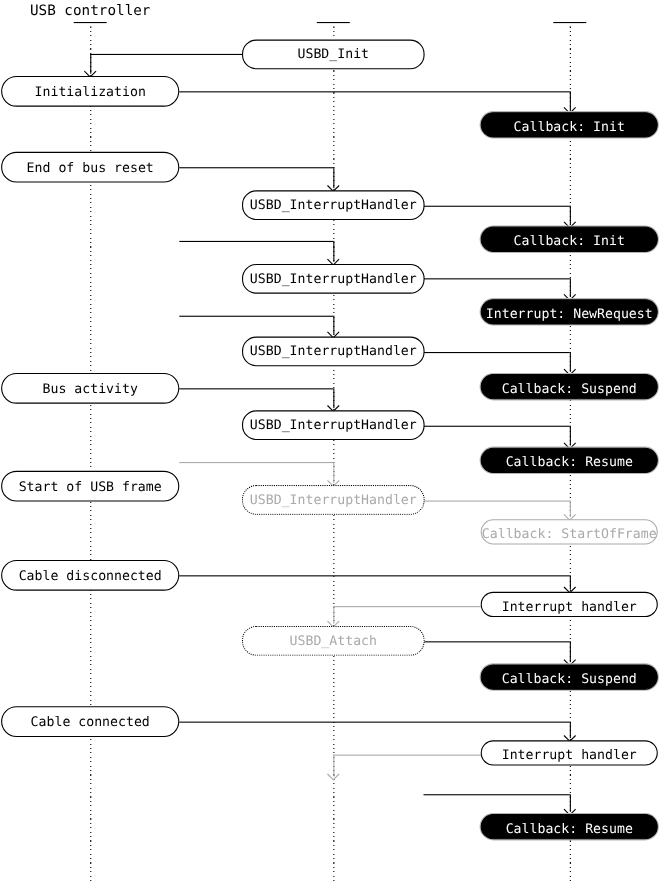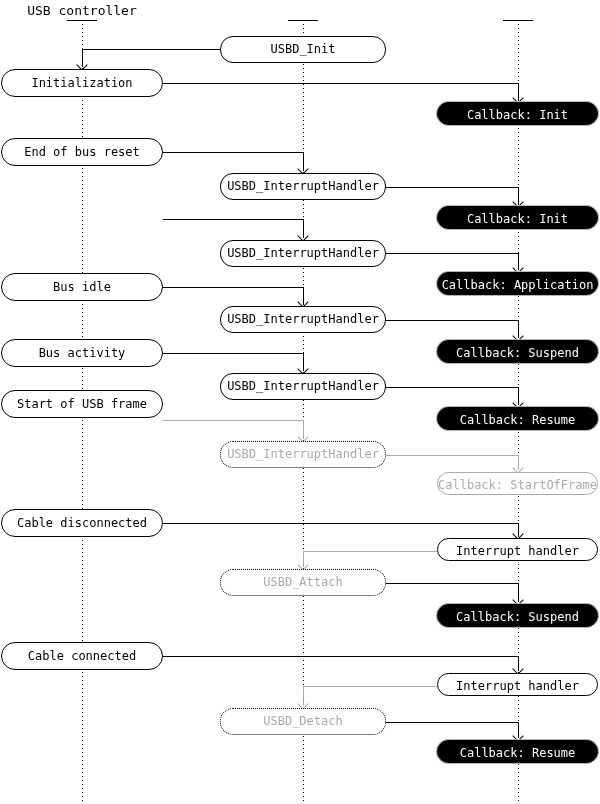--- a/index.html
+++ b/index.html
@@ -110,32 +110,30 @@
   <div class="vline" style="top:722px;left:518px;height:16px"></div>
   <div class="arr" style="top:732px;left:514px"></div>
 
   <div class="box mid" style="top:36px">USBD_Init</div>
   <div class="box left" style="top:69px">Initialization</div>
   <div class="box right black" style="top:102px">Callback: Init</div>
   <div class="box left" style="top:138px">End of bus reset</div>
   <div class="box mid" style="top:173px">USBD_InterruptHandler</div>
   <div class="box right black" style="top:206px">Callback: Init</div>
   <div class="box mid" style="top:240px">USBD_InterruptHandler</div>
-  <div class="box left" style="top:273px">Bus idle</div>
-  <div class="box right black" style="top:272px">Callback: Application</div>
+  <div class="box right black" style="top:272px">Interrupt: NewRequest</div>
   <div class="box mid" style="top:306px">USBD_InterruptHandler</div>
   <div class="box left" style="top:339px">Bus activity</div>
   <div class="box right black" style="top:340px">Callback: Suspend</div>
   <div class="box mid" style="top:373px">USBD_InterruptHandler</div>
-  <div class="box left" style="top:390px">Start of USB frame</div>
+  <div class="box left" style="top:428px">Start of USB frame</div>
   <div class="box right black" style="top:407px">Callback: Resume</div>
   <div class="box mid dotted" style="top:441px">USBD_InterruptHandler</div>
   <div class="box right grayline" style="top:472px">Callback: StartOfFrame</div>
   <div class="box left" style="top:509px">Cable disconnected</div>
   <div class="box right" style="top:538px">Interrupt handler</div>
   <div class="box mid dotted" style="top:569px">USBD_Attach</div>
   <div class="box right black" style="top:604px">Callback: Suspend</div>
   <div class="box left" style="top:642px">Cable connected</div>
   <div class="box right" style="top:673px">Interrupt handler</div>
-  <div class="box mid dotted" style="top:708px">USBD_Detach</div>
   <div class="box right black" style="top:740px">Callback: Resume</div>
 
 </div>
 
 </body></html>

